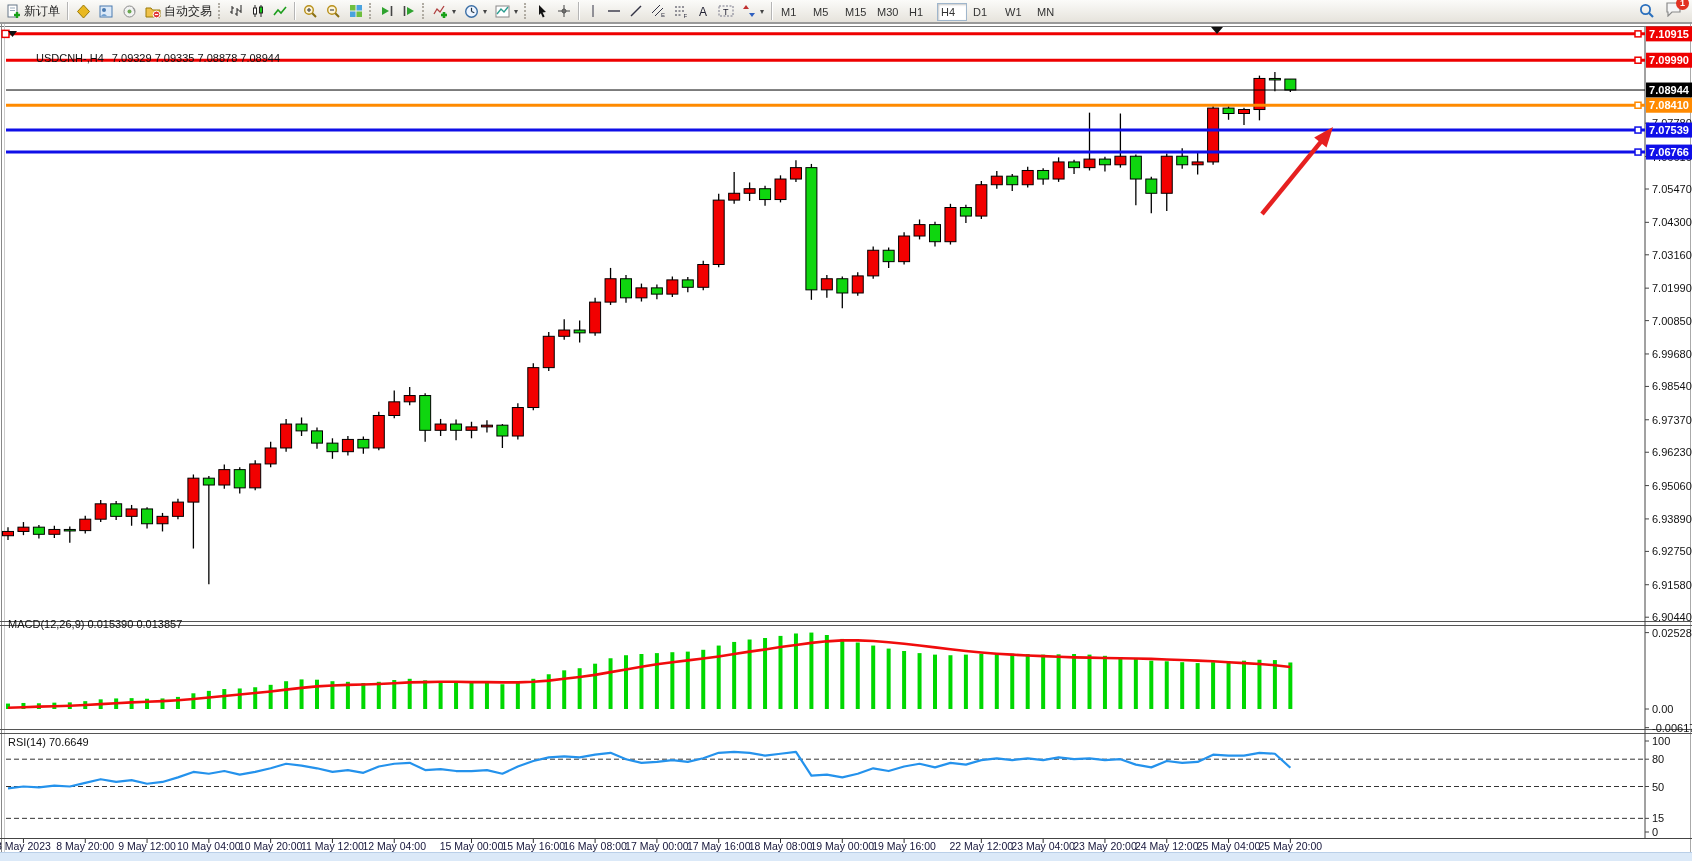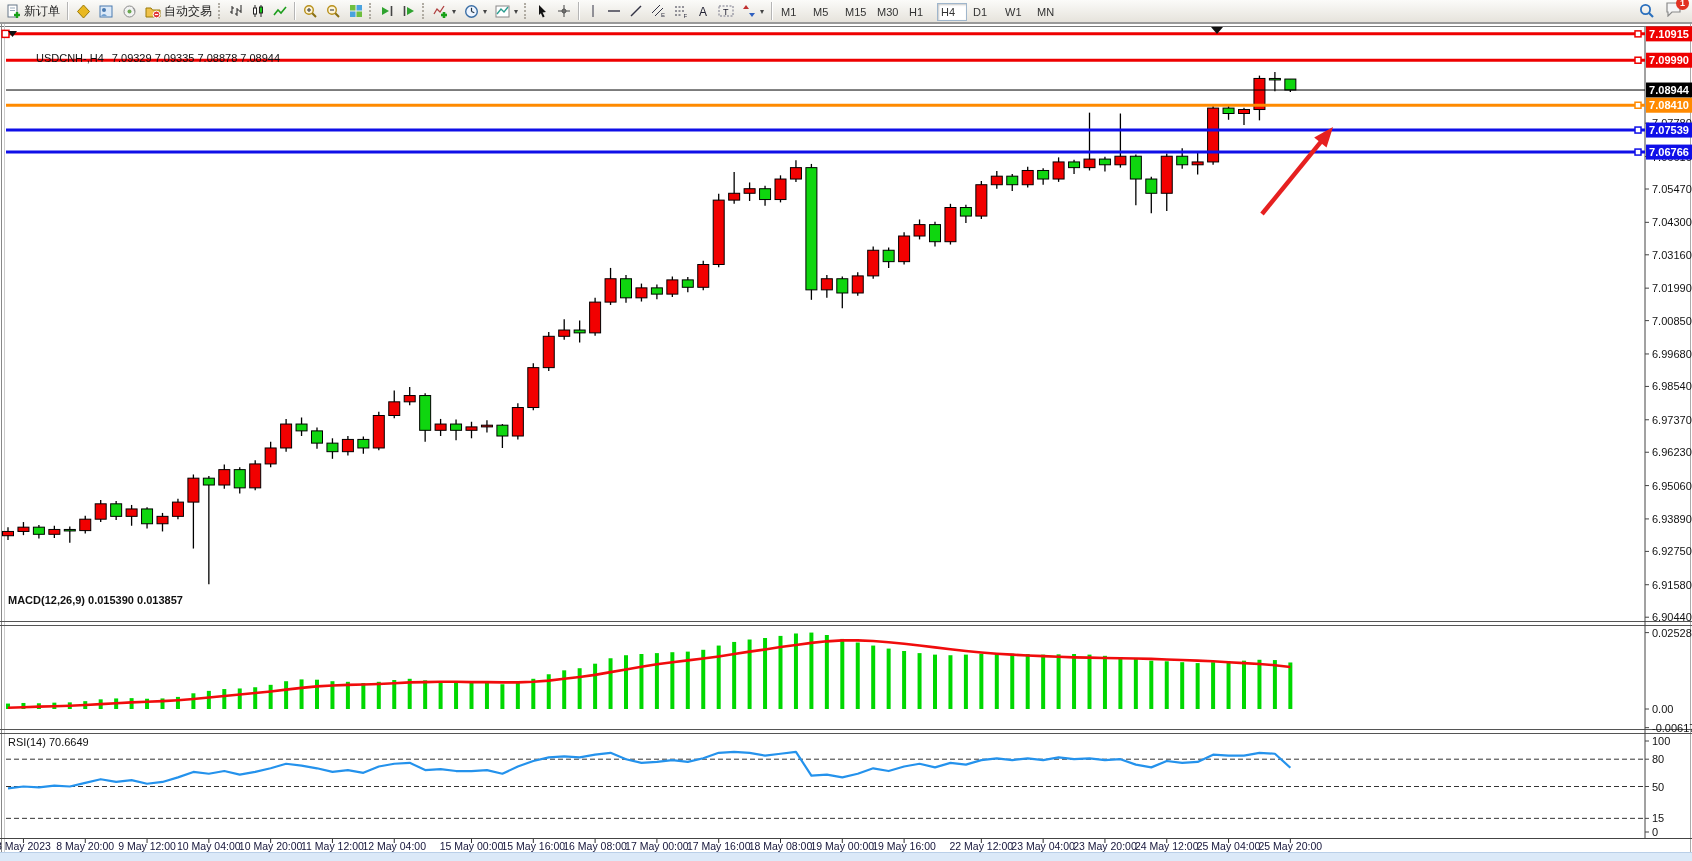--- a/index.html
+++ b/index.html
@@ -682,17 +682,17 @@
       <polygon points="1211,27 1223,27 1217,34" fill="#111"></polygon>
       <rect x="2" y="30.371950000002215" width="7" height="7" fill="#fff" stroke="#ee0000" stroke-width="1.5"></rect>
       <polygon points="8,31 17,31 12.5,37" fill="#111"></polygon>
       <line x1="1262" y1="214" x2="1322.883721239725" y2="139.39600355132285" stroke="#e62020" stroke-width="4.5"></line>
       <polygon points="1333,127 1326.5526533253176,147.55314381929108 1314.1566497739948,137.43686505901607" fill="#e62020"></polygon>
     </svg>
 
   <div class="ctitle">
     <b>USDCNH-,H4</b><span>7.09329 7.09335 7.08878 7.08944</span>
   </div>
-  <div class="ilabel" style="left:8px;top:594px;font-weight:bold;">MACD(12,26,9) 0.015390 0.013857</div>
+  <div class="ilabel" style="left:8px;top:618px;">MACD(12,26,9) 0.015390 0.013857</div>
   <div class="ilabel" style="left:8px;top:736px;">RSI(14) 70.6649</div>
 
   <div class="status"></div>
 </div>
 
 </body></html>

